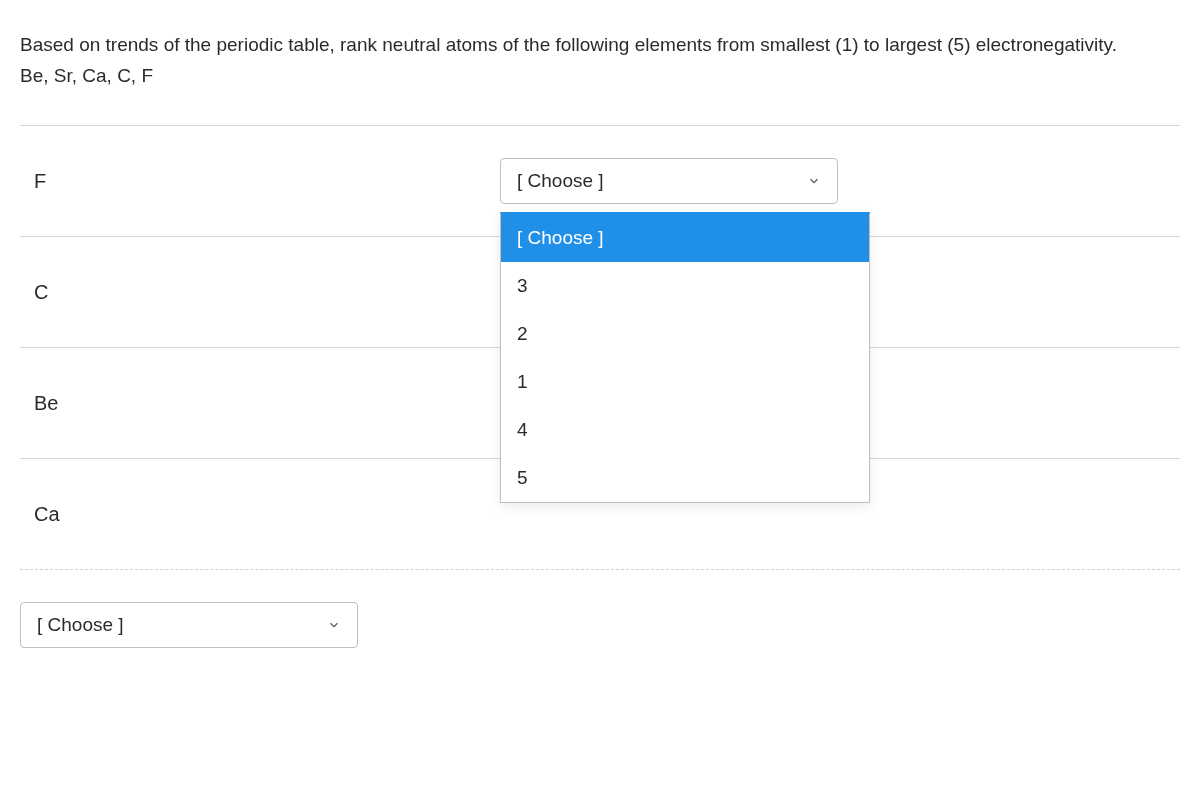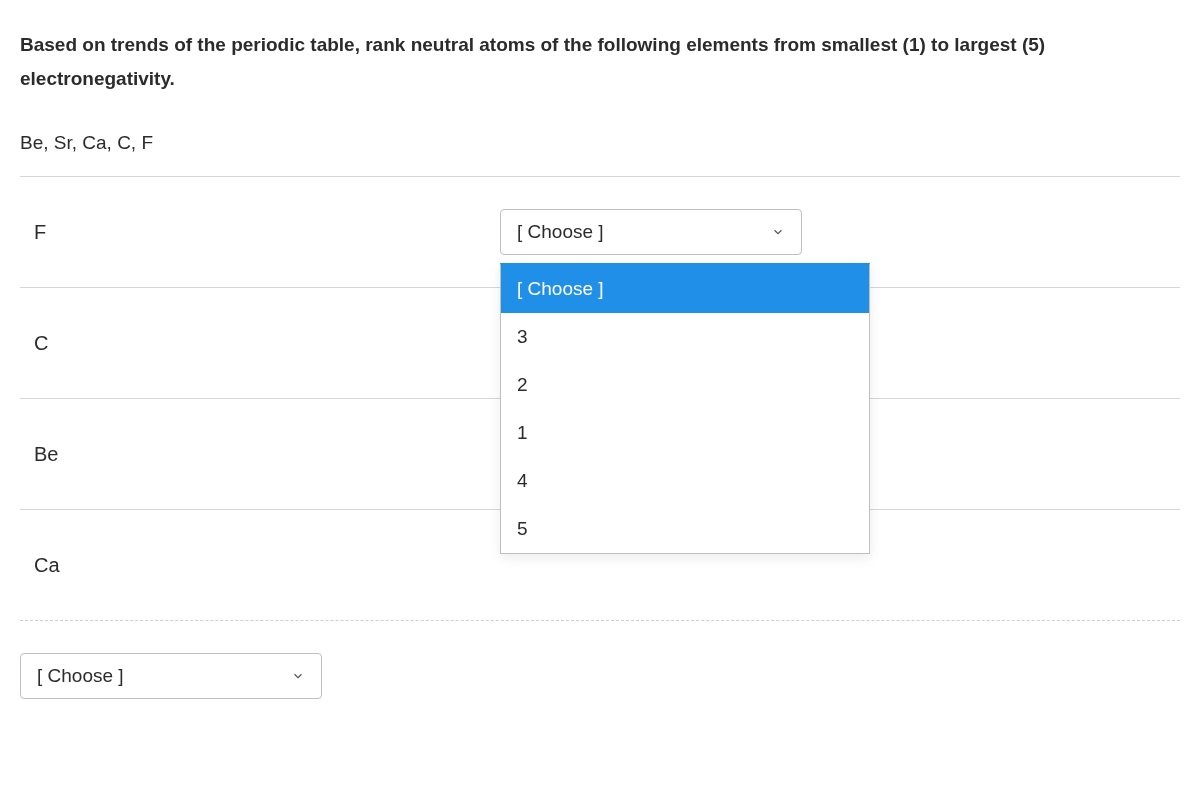--- a/index.html
+++ b/index.html
@@ -10,25 +10,24 @@
     body {
       font-family: "Segoe UI", "Helvetica Neue", Arial, sans-serif;
       font-size: 19px;
       color: #2b2b2b;
       background: #ffffff;
       padding: 28px 20px;
       width: 1200px;
     }
     .question-text {
       line-height: 1.8;
-      margin-bottom: 36px;
-      font-weight: bold;
+      margin-bottom: 3px;
     }
     .elements-list {
-      margin-bottom: 22px;
+      margin-bottom: 38px;
     }
     .divider {
       border: none;
       border-top: 1px solid #d6d6d6;
       margin: 0;
     }
     .divider.dotted {
       border-top: 1px dashed #cfcfcf;
     }
     .row {
@@ -38,21 +37,21 @@
       position: relative;
     }
     .row .label {
       width: 480px;
       padding-left: 14px;
       font-size: 20px;
       color: #2b2b2b;
     }
     .select-wrap {
       position: relative;
-      width: 302px;
+      width: 338px;
     }
     .select-box {
       width: 100%;
       height: 46px;
       border: 1px solid #bfbfbf;
       border-radius: 4px;
       background: #ffffff;
       display: flex;
       align-items: center;
       padding: 0 16px;

